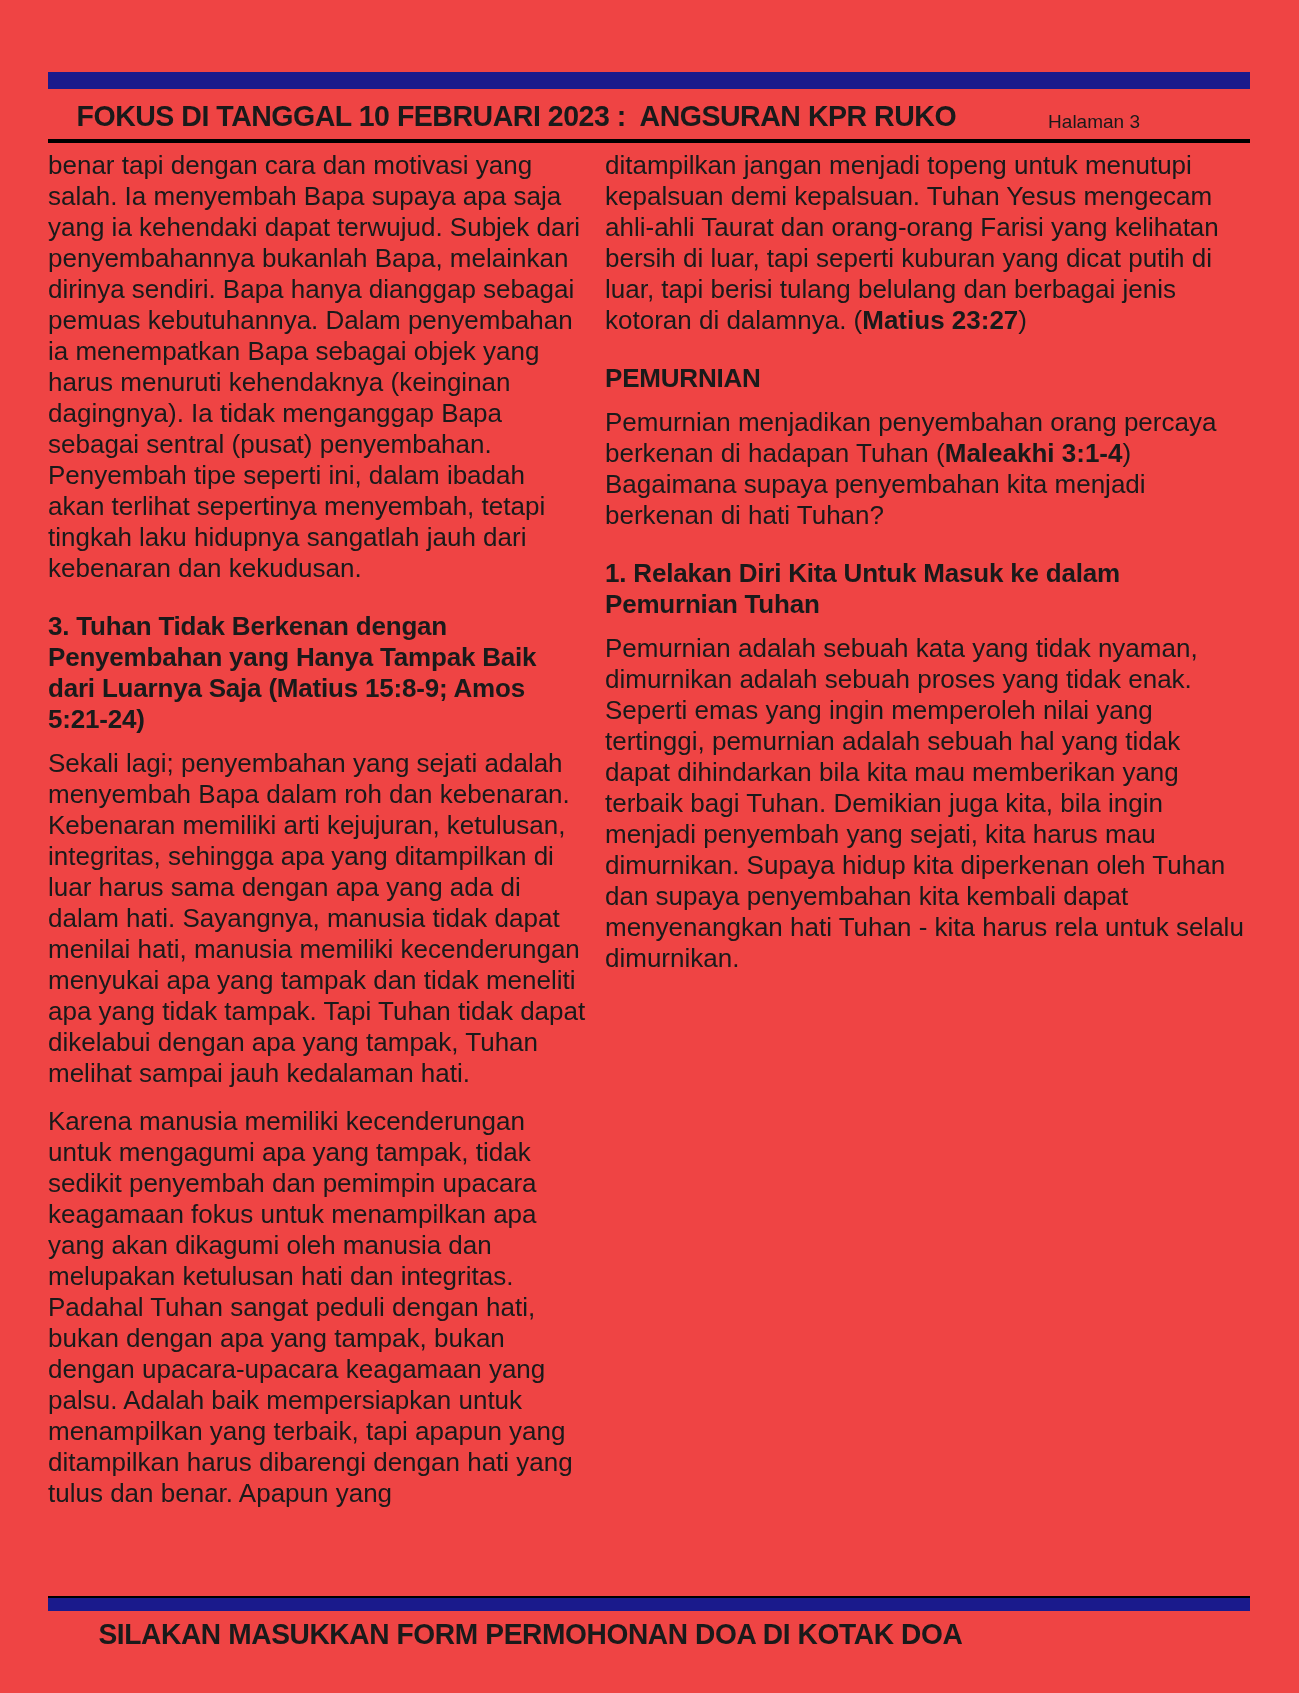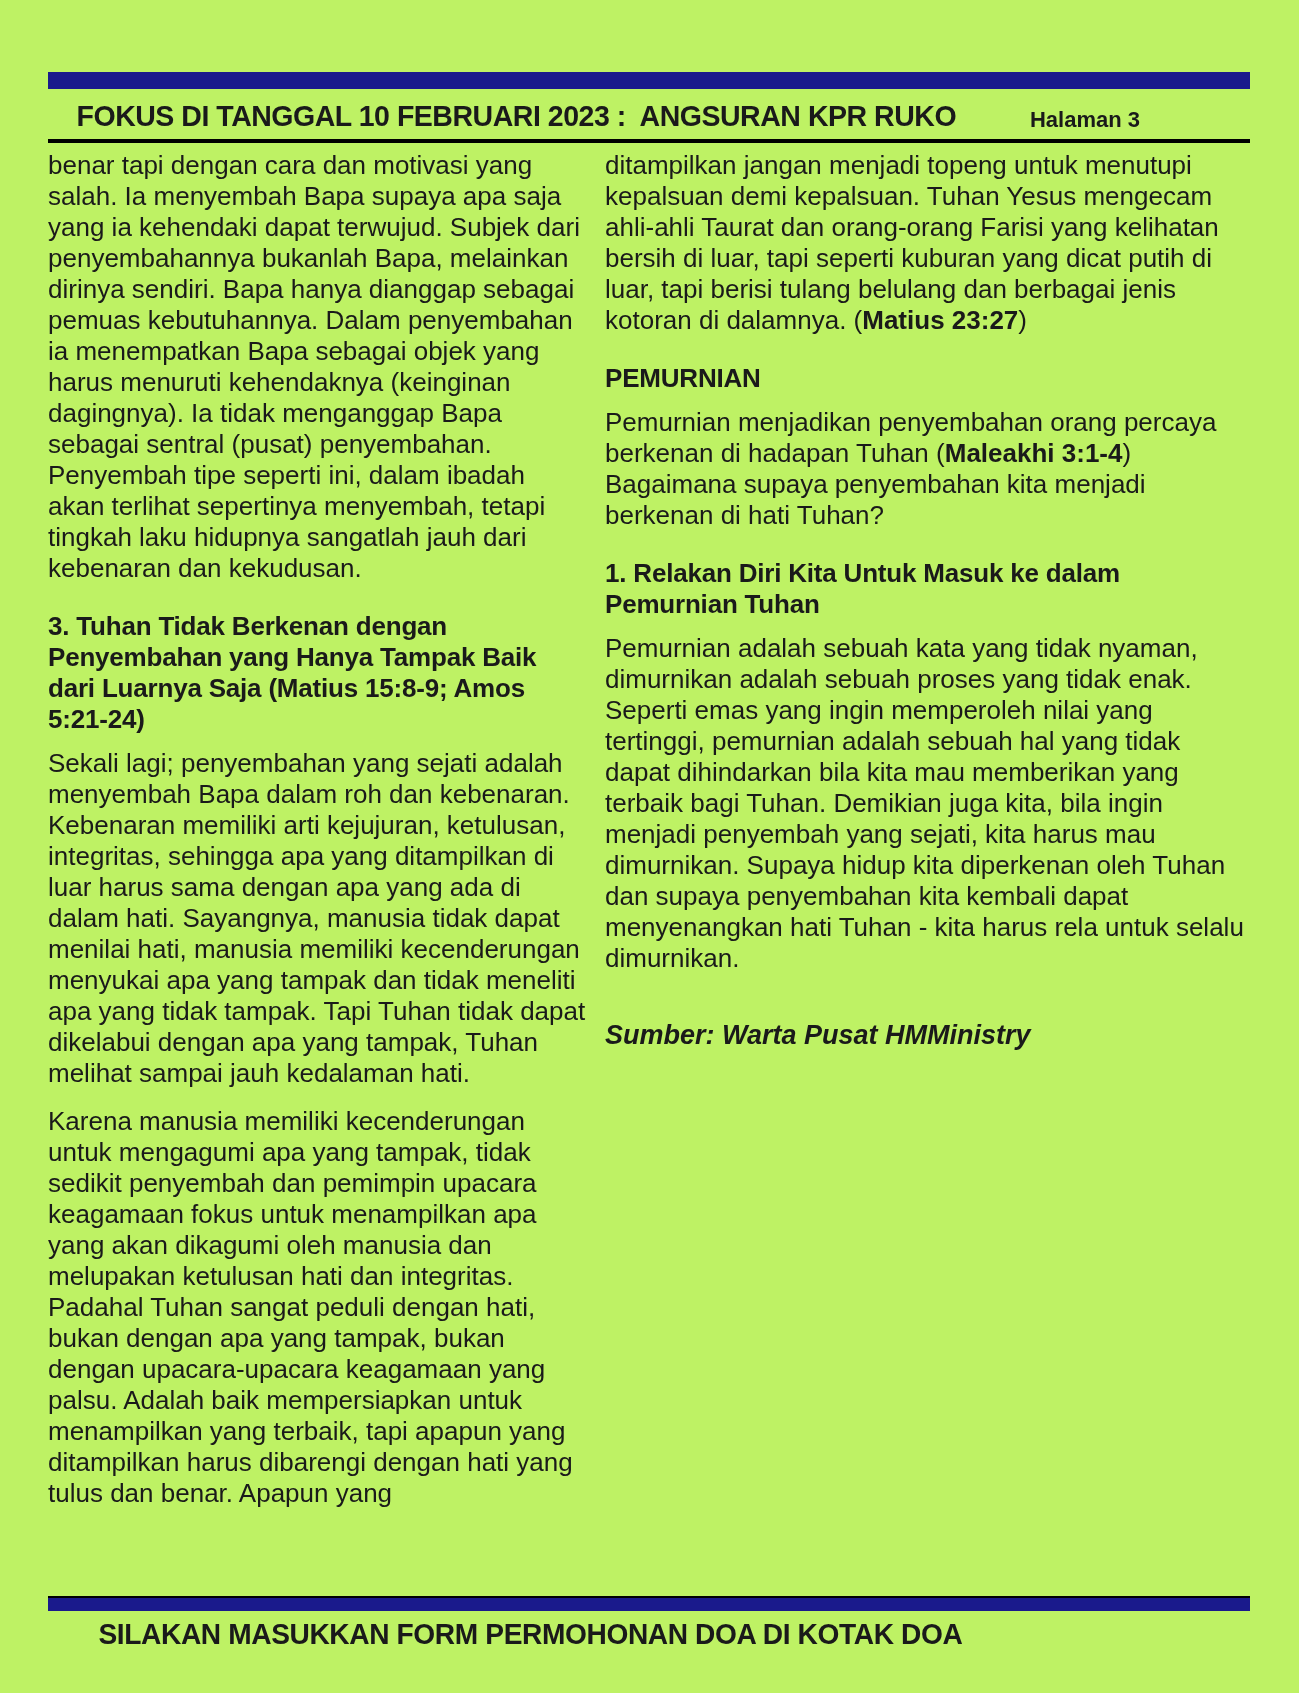--- a/index.html
+++ b/index.html
@@ -2,21 +2,21 @@
 <html style="--bar-blue: #1a1a8c; --ink: #1a1a1a;"><head>
 <meta charset="utf-8">
 <style>
   :root { --bar-blue: #1a1a8c; --ink: #1a1a1a; }
   * { box-sizing: border-box; }
   html, body { margin: 0; padding: 0; background: #ffffff; }
   .page {
     position: relative;
     width: 1299px;
     height: 1693px;
-    background: #bef264;
+    background: #ef4444;
     font-family: "Liberation Sans", sans-serif;
     color: var(--ink);
     overflow: hidden;
   }
   .top-bar {
     position: absolute;
     left: 48px; right: 49px; top: 72px;
     height: 17px;
     background: var(--bar-blue);
   }
@@ -31,22 +31,22 @@
   .header-title {
     font-size: 30px;
     font-weight: 700;
     letter-spacing: -0.5px;
     transform: scaleX(0.95);
     transform-origin: left bottom;
     white-space: pre;
     padding-left: 30px;
   }
   .page-number {
-    font-size: 22px;
-    font-weight: 700;
+    font-size: 19px;
+    font-weight: 400;
     padding-right: 110px;
     white-space: nowrap;
   }
   .header-rule {
     position: absolute;
     left: 48px; right: 49px; top: 139px;
     height: 4px;
     background: #000;
   }
   .content {
@@ -110,21 +110,20 @@
         <h3 class="h2"><span class="b">3. Tuhan Tidak Berkenan dengan Penyembahan yang Hanya Tampak Baik dari Luarnya Saja (Matius 15:8-9; Amos 5:21-24)</span></h3>
         <p class="p"><span>Sekali lagi; penyembahan yang sejati adalah menyembah Bapa dalam roh dan kebenaran. Kebenaran memiliki arti kejujuran, ketulusan, integritas, sehingga apa yang ditampilkan di luar harus sama dengan apa yang ada di dalam hati. Sayangnya, manusia tidak dapat menilai hati, manusia memiliki kecenderungan menyukai apa yang tampak dan tidak meneliti apa yang tidak tampak. Tapi Tuhan tidak dapat dikelabui dengan apa yang tampak, Tuhan melihat sampai jauh kedalaman hati.</span></p>
         <p class="p"><span>Karena manusia memiliki kecenderungan untuk mengagumi apa yang tampak, tidak sedikit penyembah dan pemimpin upacara keagamaan fokus untuk menampilkan apa yang akan dikagumi oleh manusia dan melupakan ketulusan hati dan integritas. Padahal Tuhan sangat peduli dengan hati, bukan dengan apa yang tampak, bukan dengan upacara-upacara keagamaan yang palsu. Adalah baik mempersiapkan untuk menampilkan yang terbaik, tapi apapun yang ditampilkan harus dibarengi dengan hati yang tulus dan benar. Apapun yang</span></p>
       </div>
     <div class="column right">
         <p class="p"><span>ditampilkan jangan menjadi topeng untuk menutupi kepalsuan demi kepalsuan. Tuhan Yesus mengecam ahli-ahli Taurat dan orang-orang Farisi yang kelihatan bersih di luar, tapi seperti kuburan yang dicat putih di luar, tapi berisi tulang belulang dan berbagai jenis kotoran di dalamnya. (</span><span class="b">Matius 23:27</span><span>)</span></p>
         <h3 class="h2"><span class="b">PEMURNIAN</span></h3>
         <p class="p"><span>Pemurnian menjadikan penyembahan orang percaya berkenan di hadapan Tuhan (</span><span class="b">Maleakhi 3:1-4</span><span>) Bagaimana supaya penyembahan kita menjadi berkenan di hati Tuhan?</span></p>
         <h3 class="h2"><span class="b">1. Relakan Diri Kita Untuk Masuk ke dalam Pemurnian Tuhan</span></h3>
         <p class="p"><span>Pemurnian adalah sebuah kata yang tidak nyaman, dimurnikan adalah sebuah proses yang tidak enak. Seperti emas yang ingin memperoleh nilai yang tertinggi, pemurnian adalah sebuah hal yang tidak dapat dihindarkan bila kita mau memberikan yang terbaik bagi Tuhan. Demikian juga kita, bila ingin menjadi penyembah yang sejati, kita harus mau dimurnikan. Supaya hidup kita diperkenan oleh Tuhan dan supaya penyembahan kita kembali dapat menyenangkan hati Tuhan - kita harus rela untuk selalu dimurnikan.</span></p>
-        <p class="source"><span class="b i">Sumber: Warta Pusat HMMinistry</span></p>
       </div>
   </div>
 
   <div class="bottom-bar"></div>
 
   <div class="footer-text">SILAKAN MASUKKAN FORM PERMOHONAN DOA DI KOTAK DOA</div>
 
 </div>
 
 </body></html>

